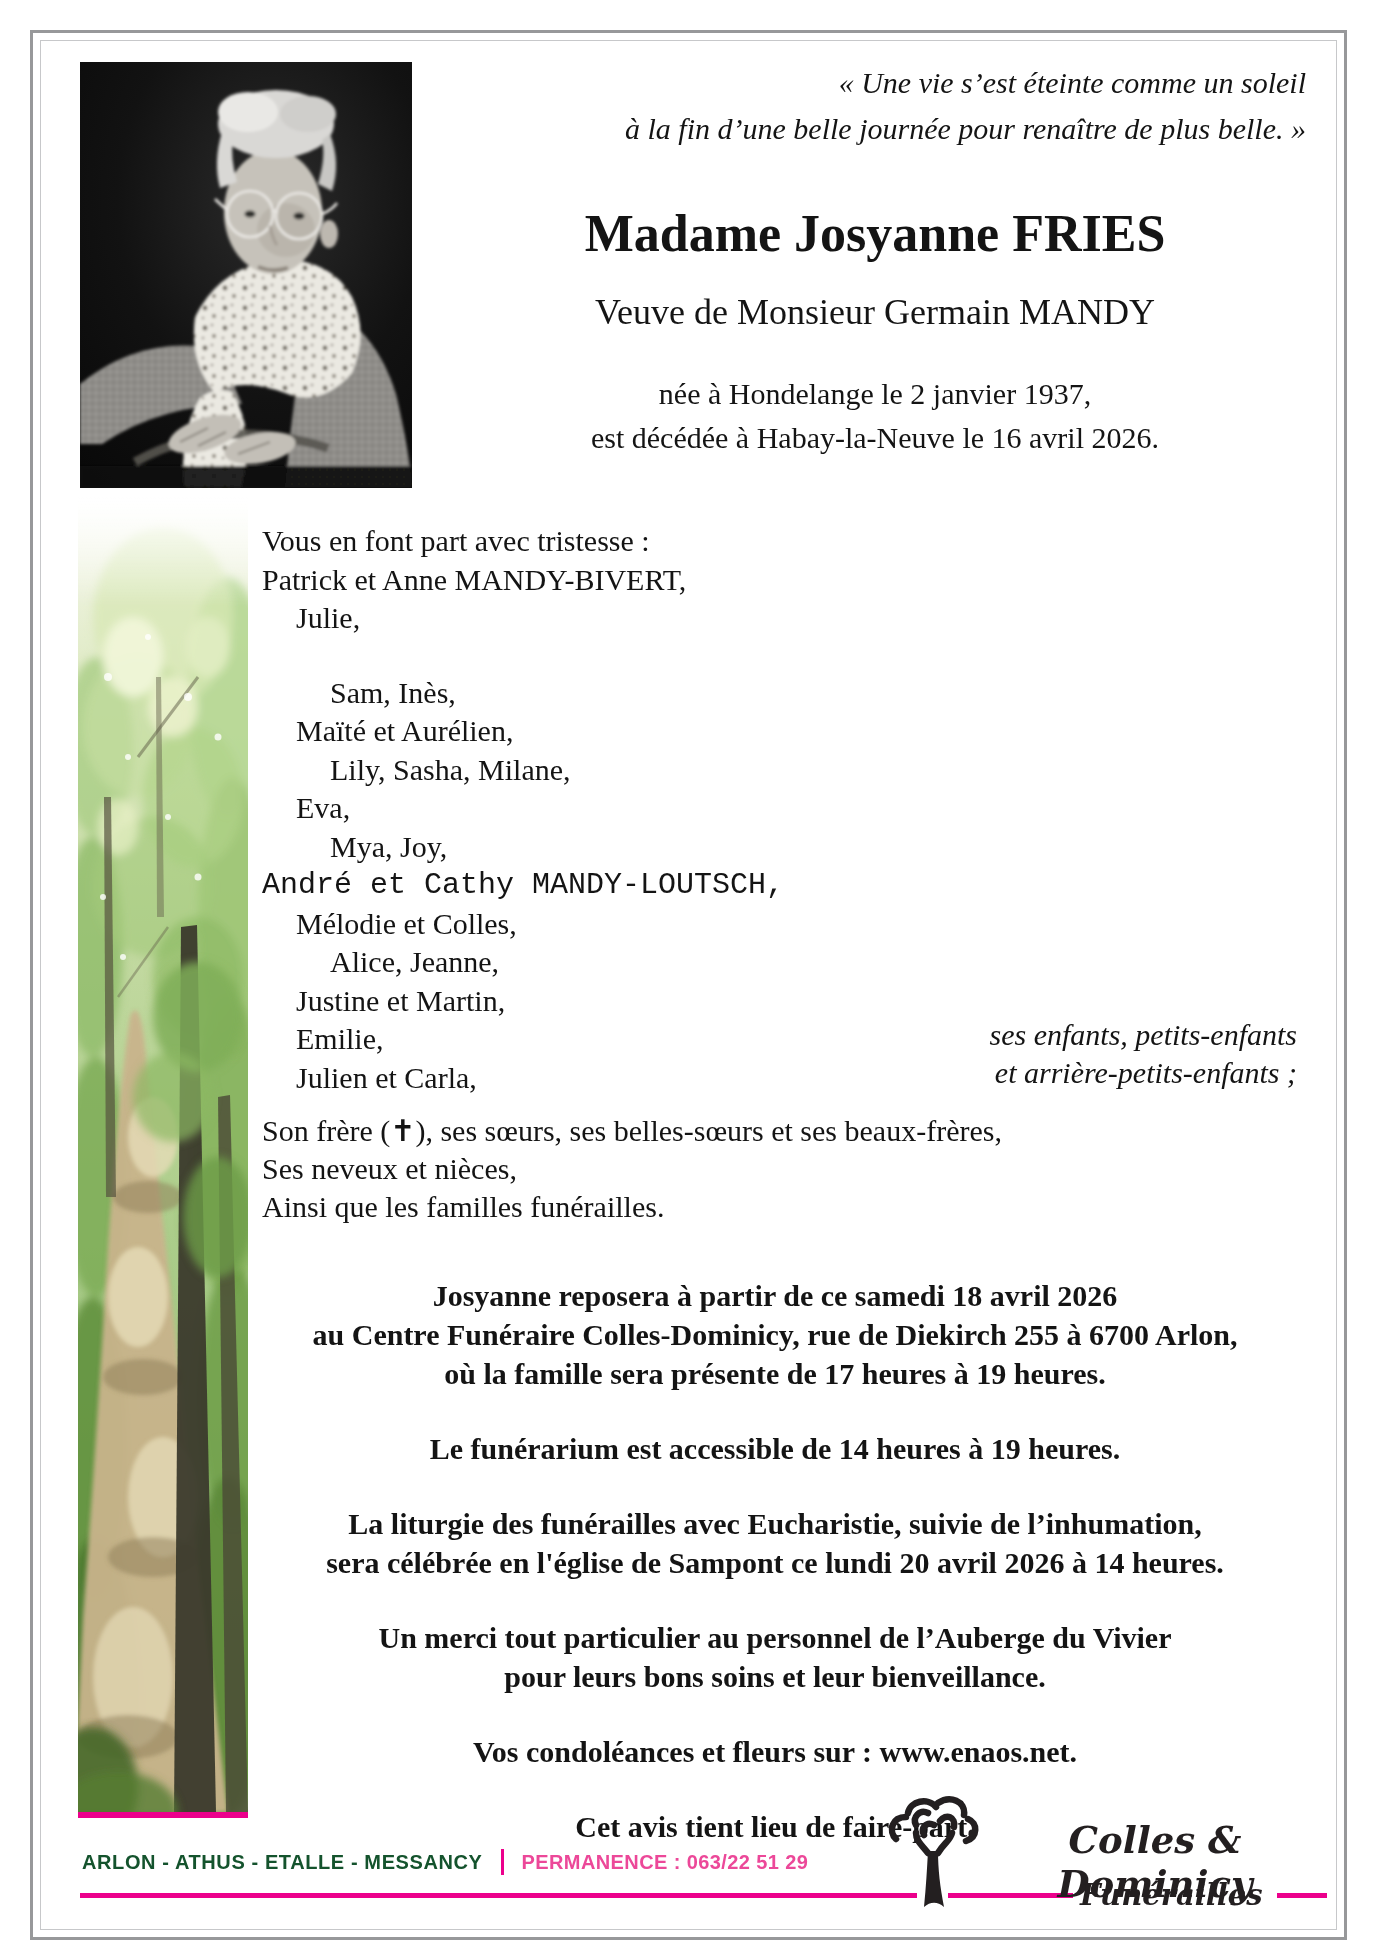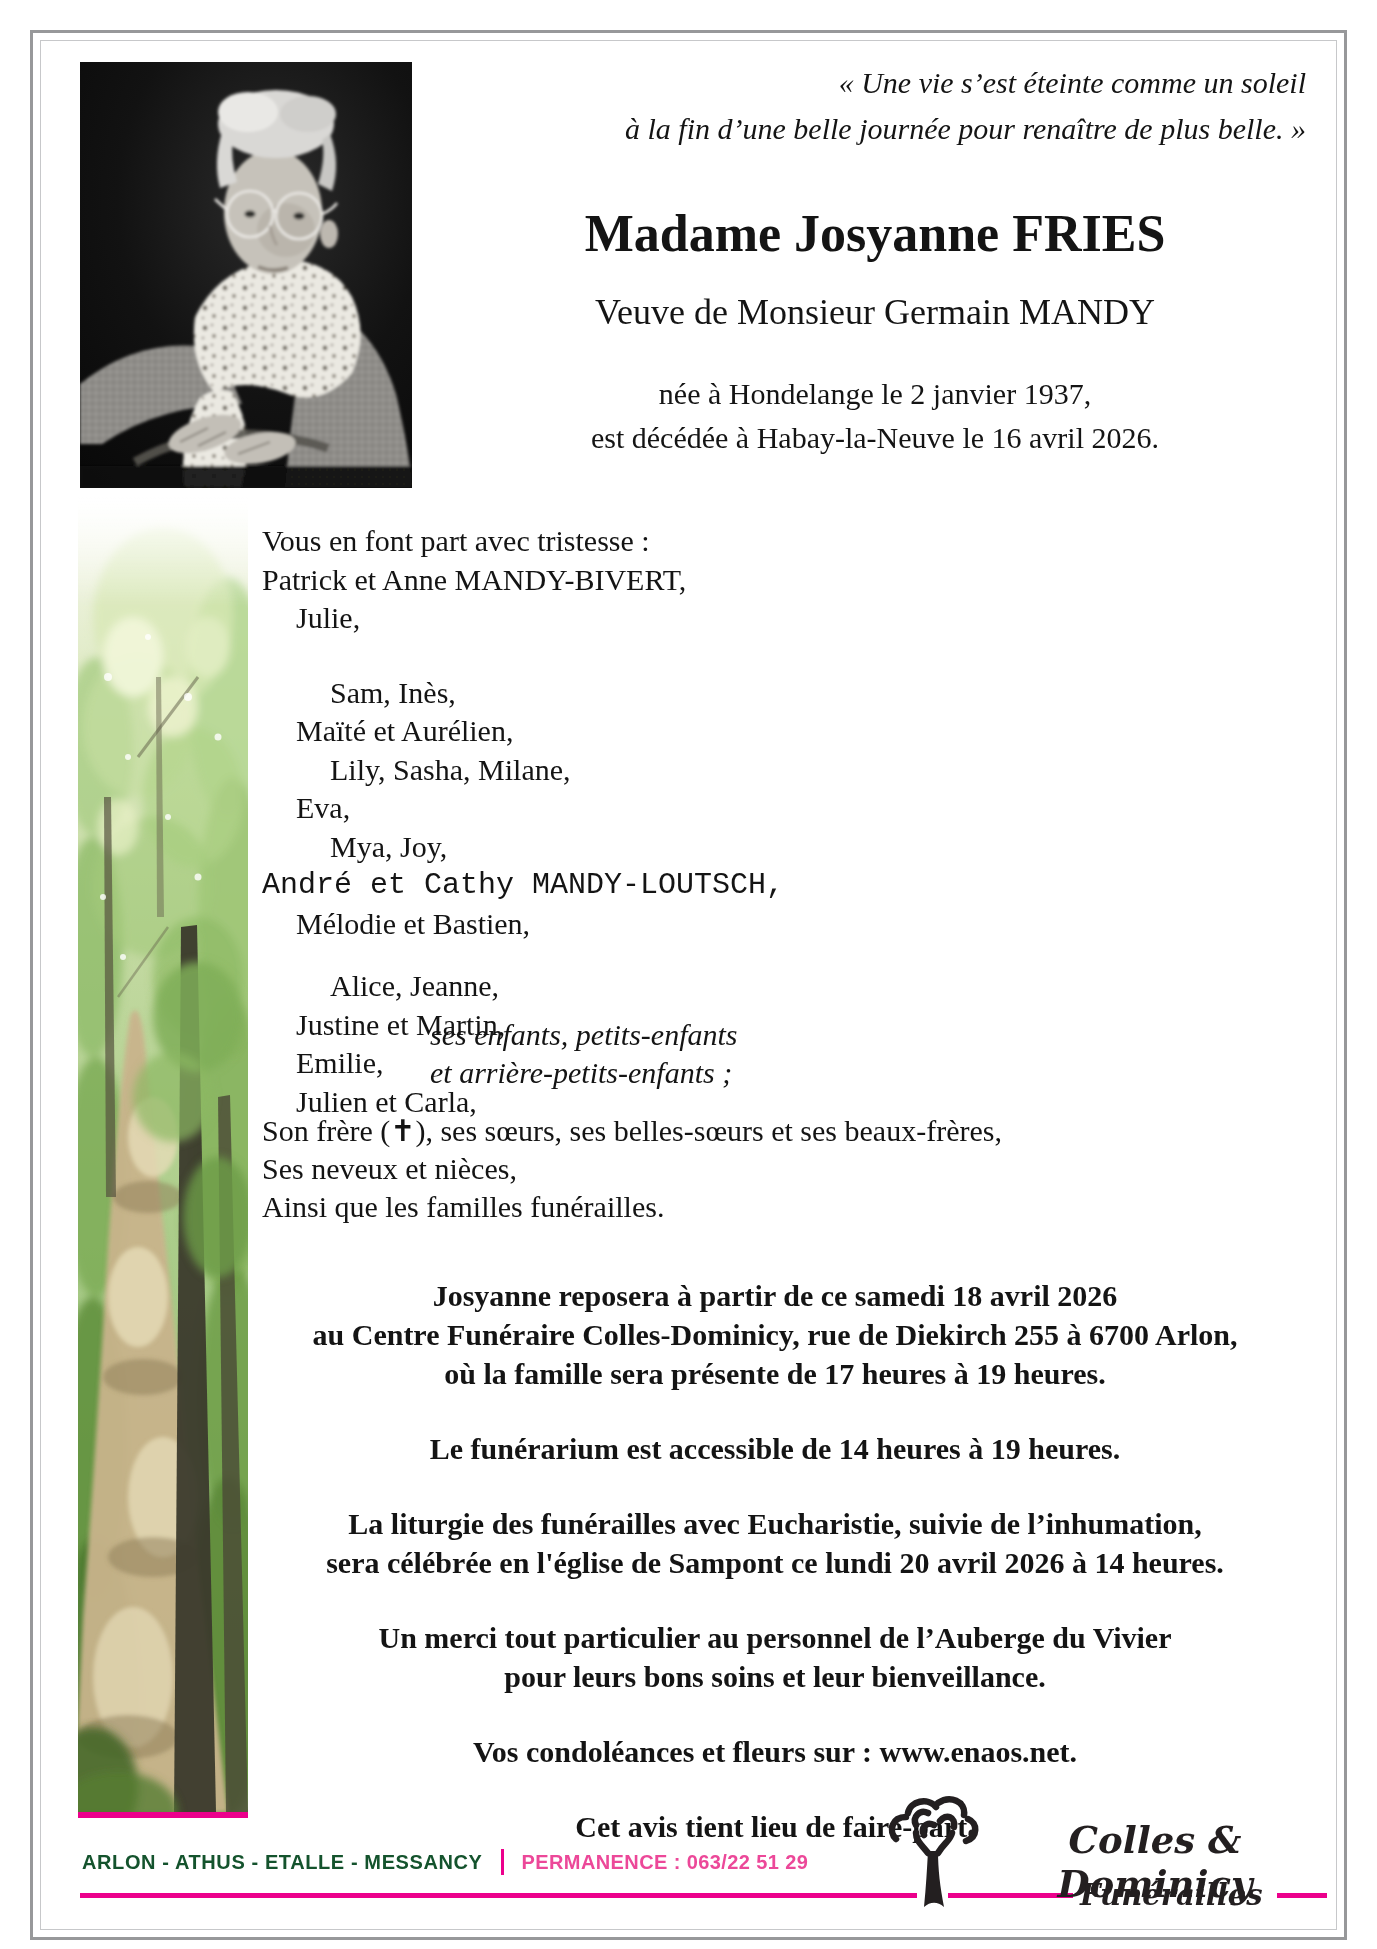--- a/index.html
+++ b/index.html
@@ -19,21 +19,21 @@
   .photo-accent-bar{position:absolute;left:78px;top:1812px;width:170px;height:6px;}
   
   .header{position:absolute;left:430px;top:60px;width:890px;text-align:center;}
   .quote{font-style:italic;font-size:30px;line-height:46px;text-align:right;padding-right:14px;}
   .title{margin:52px 0 0 0;font-size:52px;line-height:60px;font-weight:700;}
   .subtitle{margin-top:26px;font-size:36px;line-height:44px;}
   .dates{margin-top:38px;font-size:30px;line-height:44px;}
   
   .family-block{position:absolute;left:262px;top:522px;width:1048px;font-size:30px;line-height:38.5px;}
   .member,.intro{white-space:pre;}
-  .descendants{position:absolute;left:430px;top:1016px;width:877px;text-align:left;font-style:italic;font-size:30px;line-height:38px;font-family:Liberation Serif, serif;}
+  .descendants{position:absolute;left:420px;top:1016px;width:877px;text-align:right;font-style:italic;font-size:30px;line-height:38px;font-family:Liberation Serif, serif;}
   .relatives{position:absolute;left:262px;top:1112px;width:1048px;font-size:30px;line-height:38px;}
   
   .ceremony{position:absolute;left:240px;top:1276px;width:1070px;text-align:center;font-size:30px;font-weight:700;}
   .paragraph{margin-bottom:36px;}
   .para-line{line-height:39px;}
   
   .footer-row{position:absolute;left:82px;top:1846px;height:32px;display:flex;align-items:center;
               font-family:"Liberation Sans","DejaVu Sans",sans-serif;}
   .cities{font-size:20px;letter-spacing:.6px;color:#14532d;font-weight:bold;}
   .vbar{width:3px;height:26px;margin:0 18px;}
@@ -223,22 +223,22 @@
     <div class="members">
 
     <div class="member" style="padding-left: 0px;">Patrick et Anne MANDY-BIVERT,</div>
         <div class="member" style="padding-left: 34px;">Julie,</div>
         <div class="member" style="padding-left: 68px; margin-top: 36px;">Sam, Inès,</div>
         <div class="member" style="padding-left: 34px;">Maïté et Aurélien,</div>
         <div class="member" style="padding-left: 68px;">Lily, Sasha, Milane,</div>
         <div class="member" style="padding-left: 34px;">Eva,</div>
         <div class="member" style="padding-left: 68px;">Mya, Joy,</div>
         <div class="member" style="padding-left: 0px; font-family: Liberation Mono, monospace;">André et Cathy MANDY-LOUTSCH,</div>
-        <div class="member" style="padding-left: 34px;">Mélodie et Bastien,</div>
-        <div class="member" style="padding-left: 68px; margin-top: 24px;">Alice, Jeanne,</div>
+        <div class="member" style="padding-left: 34px;">Mélodie et Colles,</div>
+        <div class="member" style="padding-left: 68px;">Alice, Jeanne,</div>
         <div class="member" style="padding-left: 34px;">Justine et Martin,</div>
         <div class="member" style="padding-left: 34px;">Emilie,</div>
         <div class="member" style="padding-left: 34px;">Julien et Carla,</div>
       </div>
   </div>
 
   <div class="descendants">
     <div>ses enfants, petits-enfants</div>
     <div>et arrière-petits-enfants ;</div>
   </div>

